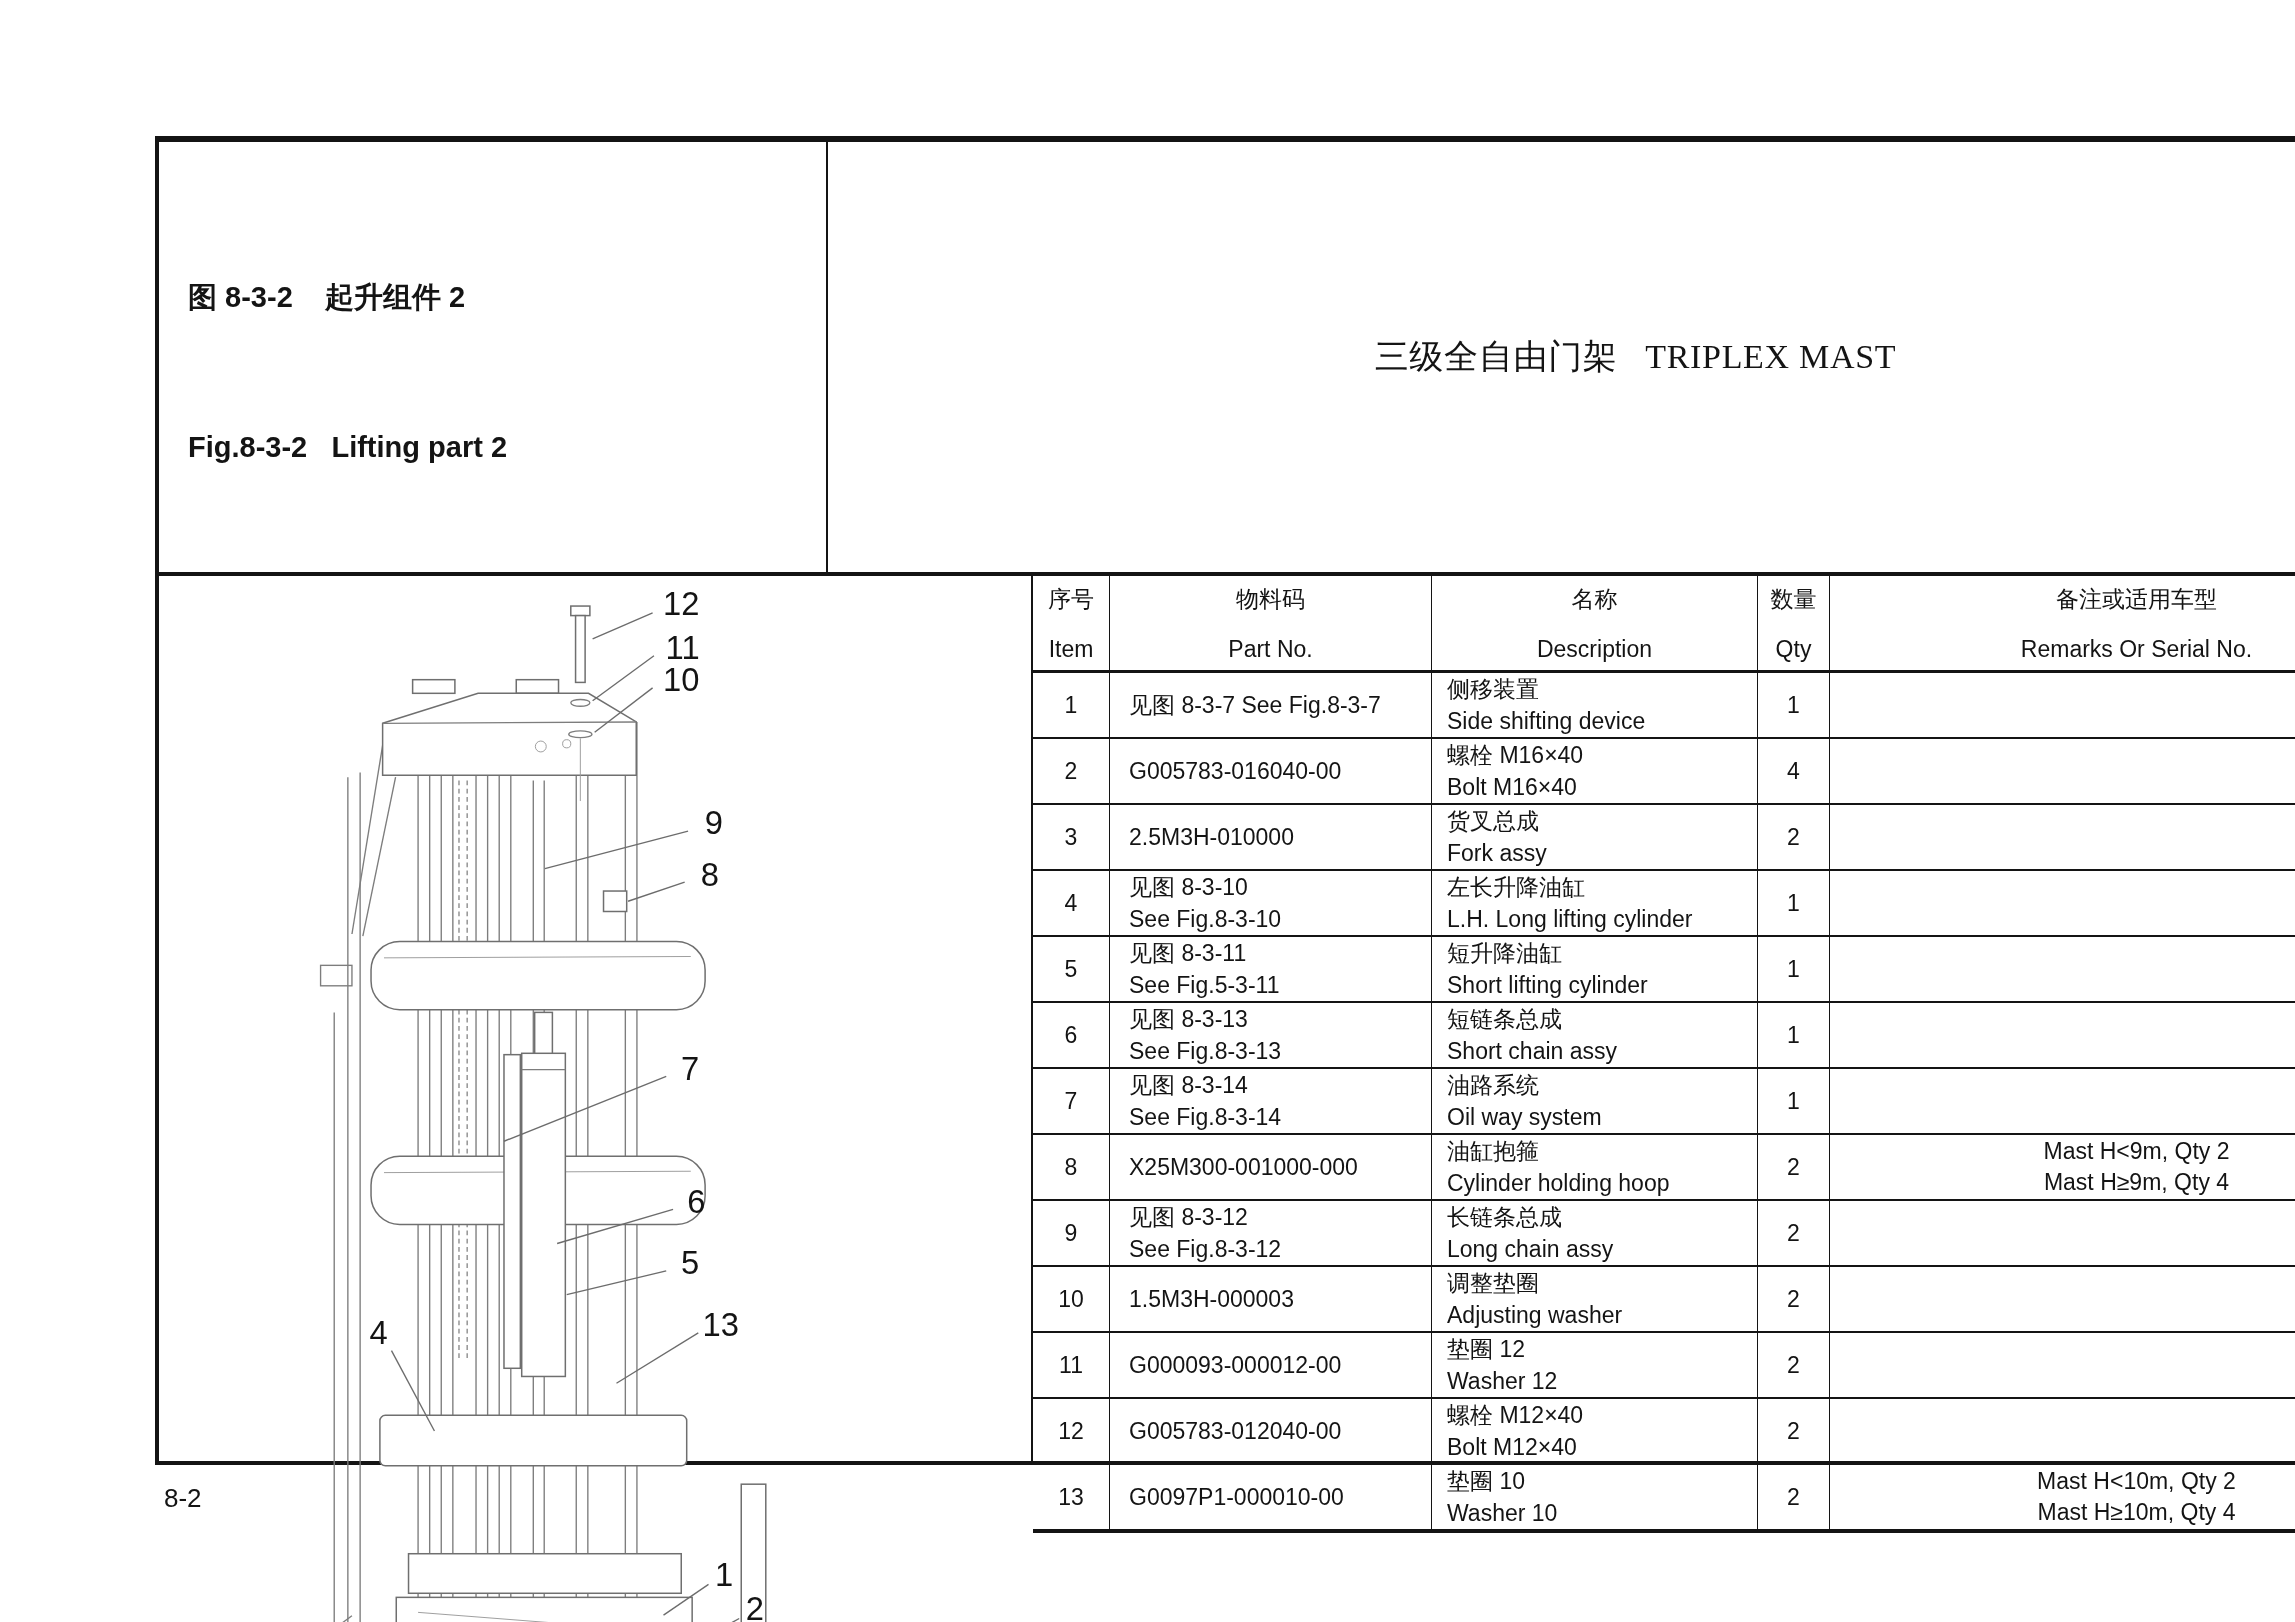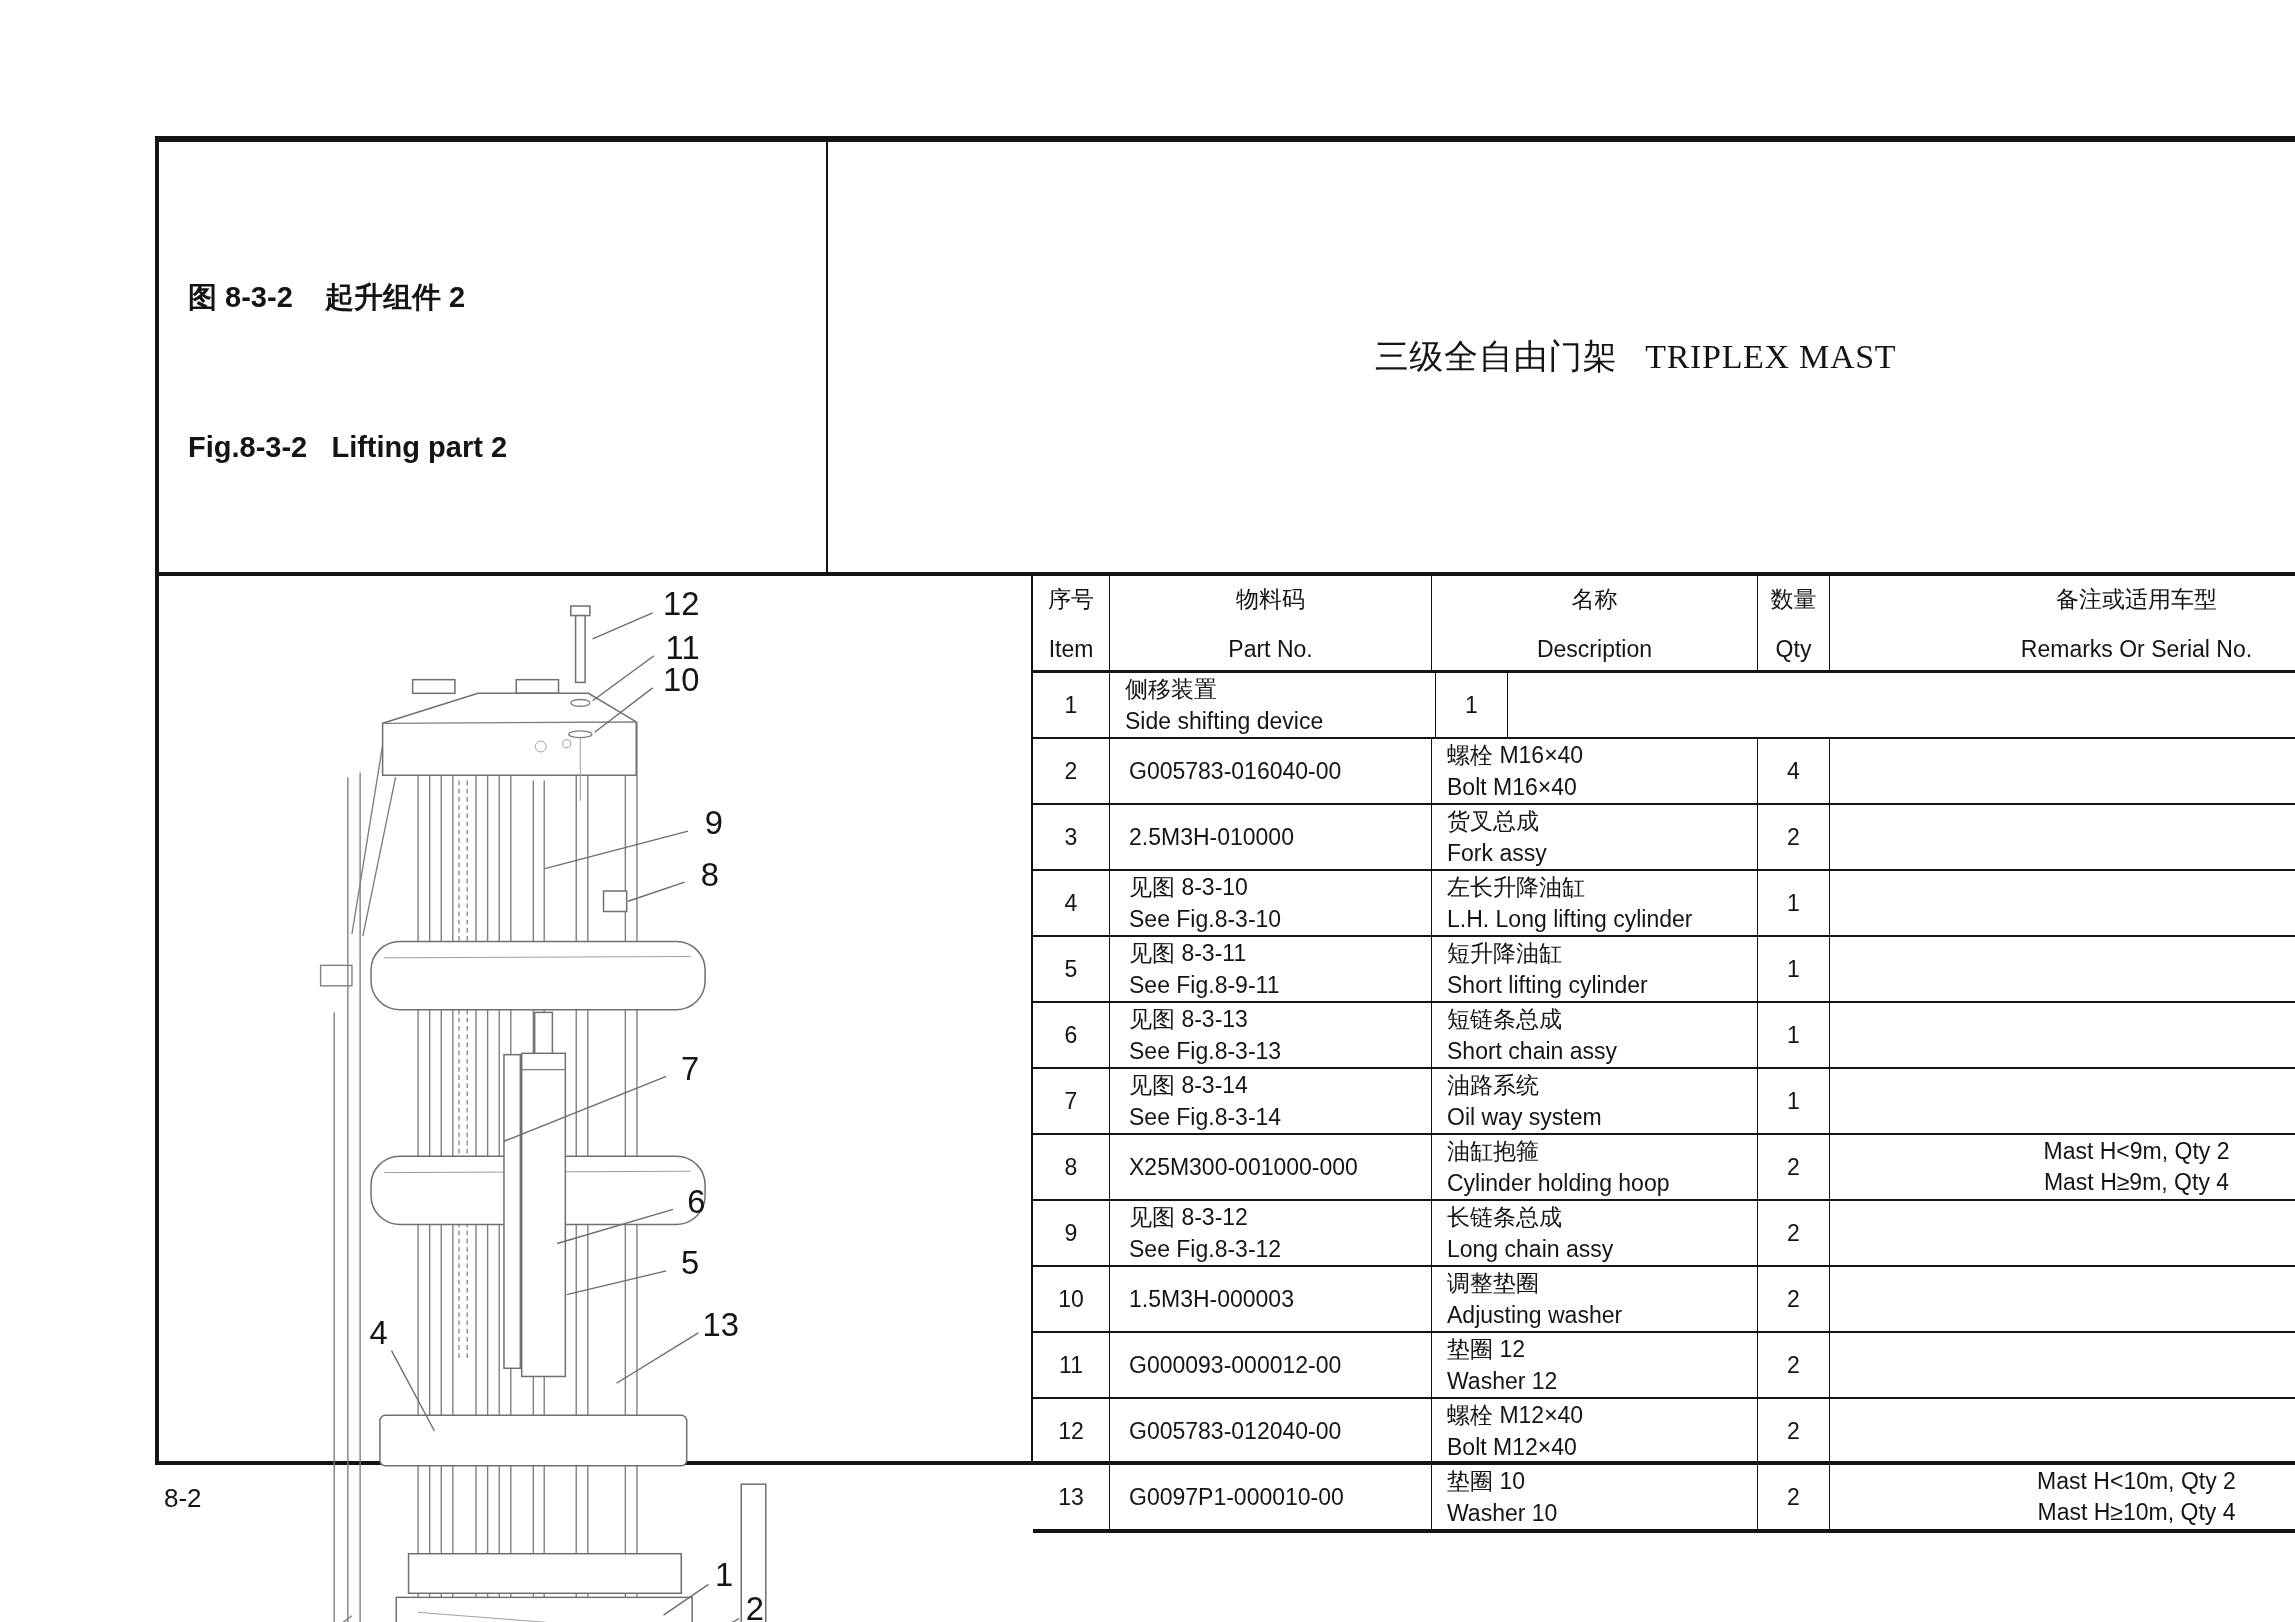--- a/index.html
+++ b/index.html
@@ -222,20 +222,24 @@
           <span>Qty</span>
         </div>
         <div class="hcell w-rem">
           <span>备注或适用车型</span>
           <span>Remarks Or Serial No.</span>
         </div>
       </div>
       <div id="table-body">
   <div class="trow">
     <div class="c c-item w-item">1</div>
+    <div class="c c-part w-part">
+      <div class="part-l1">见图 8-3-7 See Fig.8-3-7</div>
+
+    </div>
     <div class="c c-desc w-desc">
       <div class="desc-l1">侧移装置</div>
       <div class="desc-l2">Side shifting device</div>
     </div>
     <div class="c c-qty w-qty">1</div>
     <div class="c c-rem w-rem">
       
       
     </div>
   </div>
@@ -288,21 +292,21 @@
     <div class="c c-rem w-rem">
       
       
     </div>
   </div>
 
   <div class="trow">
     <div class="c c-item w-item">5</div>
     <div class="c c-part w-part">
       <div class="part-l1">见图 8-3-11</div>
-      <div class="part-l2">See Fig.8-9-11</div>
+      <div class="part-l2">See Fig.5-3-11</div>
     </div>
     <div class="c c-desc w-desc">
       <div class="desc-l1">短升降油缸</div>
       <div class="desc-l2">Short lifting cylinder</div>
     </div>
     <div class="c c-qty w-qty">1</div>
     <div class="c c-rem w-rem">
       
       
     </div>

